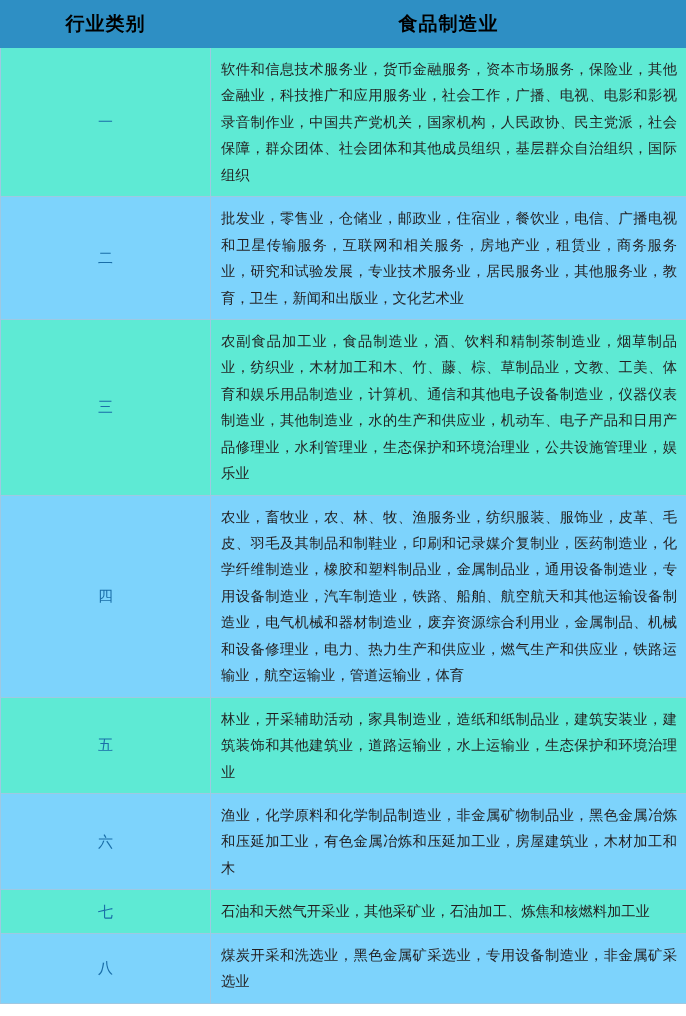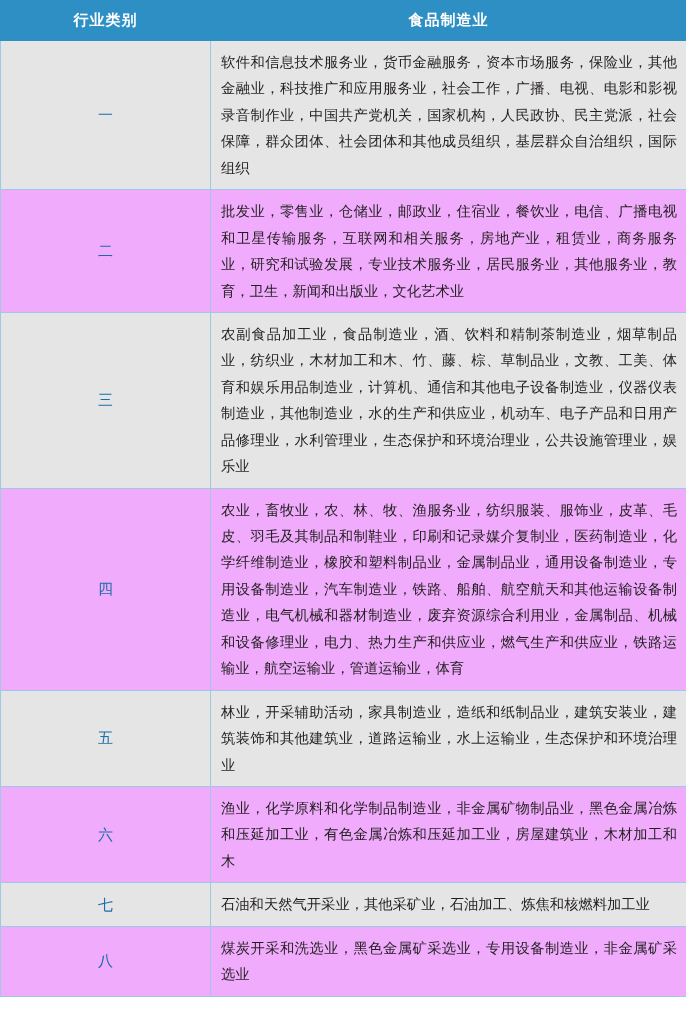--- a/index.html
+++ b/index.html
@@ -16,22 +16,22 @@
   table.industry-table {
     border-collapse: collapse;
     width: 686px;
     table-layout: fixed;
   }
   table.industry-table col.col-category { width: 210px; }
   table.industry-table col.col-name { width: 476px; }
 
   table.industry-table thead th {
     background: #2e8fc4;
-    color: #ffffff;
-    font-size: 15px;
+    color: #000000;
+    font-size: 19px;
     font-weight: bold;
     text-align: center;
     padding: 10px 16px;
     border: 1px solid #2e8fc4;
     letter-spacing: 1px;
   }
   table.industry-table tbody td {
     border: 1px solid #9fc8e2;
     font-size: 14.3px;
     line-height: 1.85;
@@ -42,22 +42,22 @@
     color: #1a6ea8;
     font-size: 15px;
   }
   table.industry-table tbody td.name {
     text-align: left;
     padding: 8px 9px 8px 10px;
     color: #231f20;
     text-align: justify;
     text-justify: inter-ideograph;
   }
-  table.industry-table tbody tr.odd td { background: #e5e5e5; }
-  table.industry-table tbody tr.even td { background: #f0abfc; }
+  table.industry-table tbody tr.odd td { background: #5eead4; }
+  table.industry-table tbody tr.even td { background: #7dd3fc; }
 </style>
 </head>
 <body>
 
 <table class="industry-table">
   <colgroup>
     <col class="col-category">
     <col class="col-name">
   </colgroup>
   <thead>

